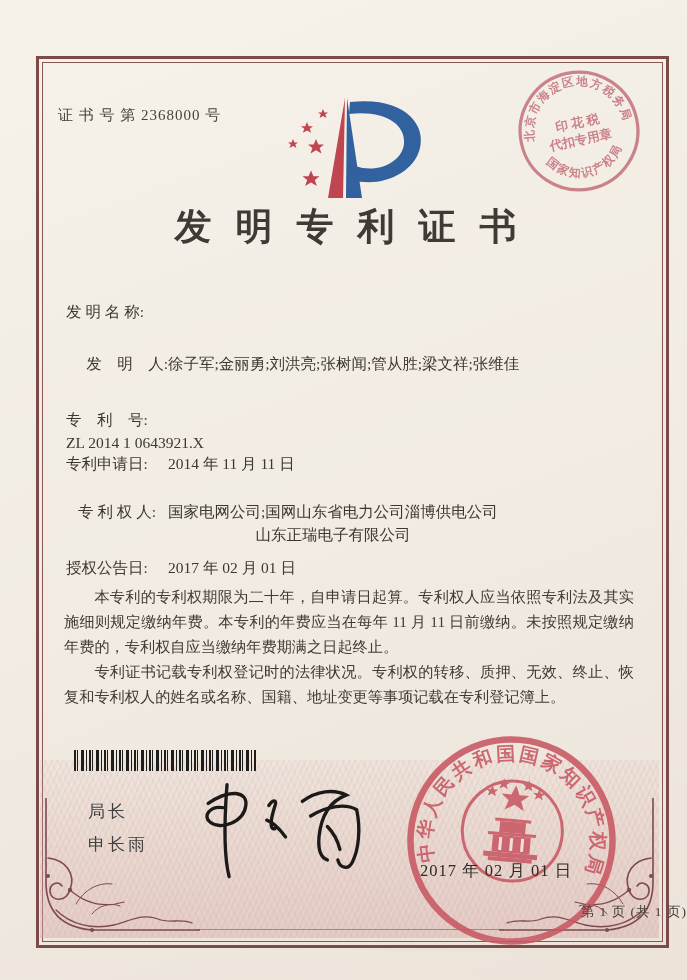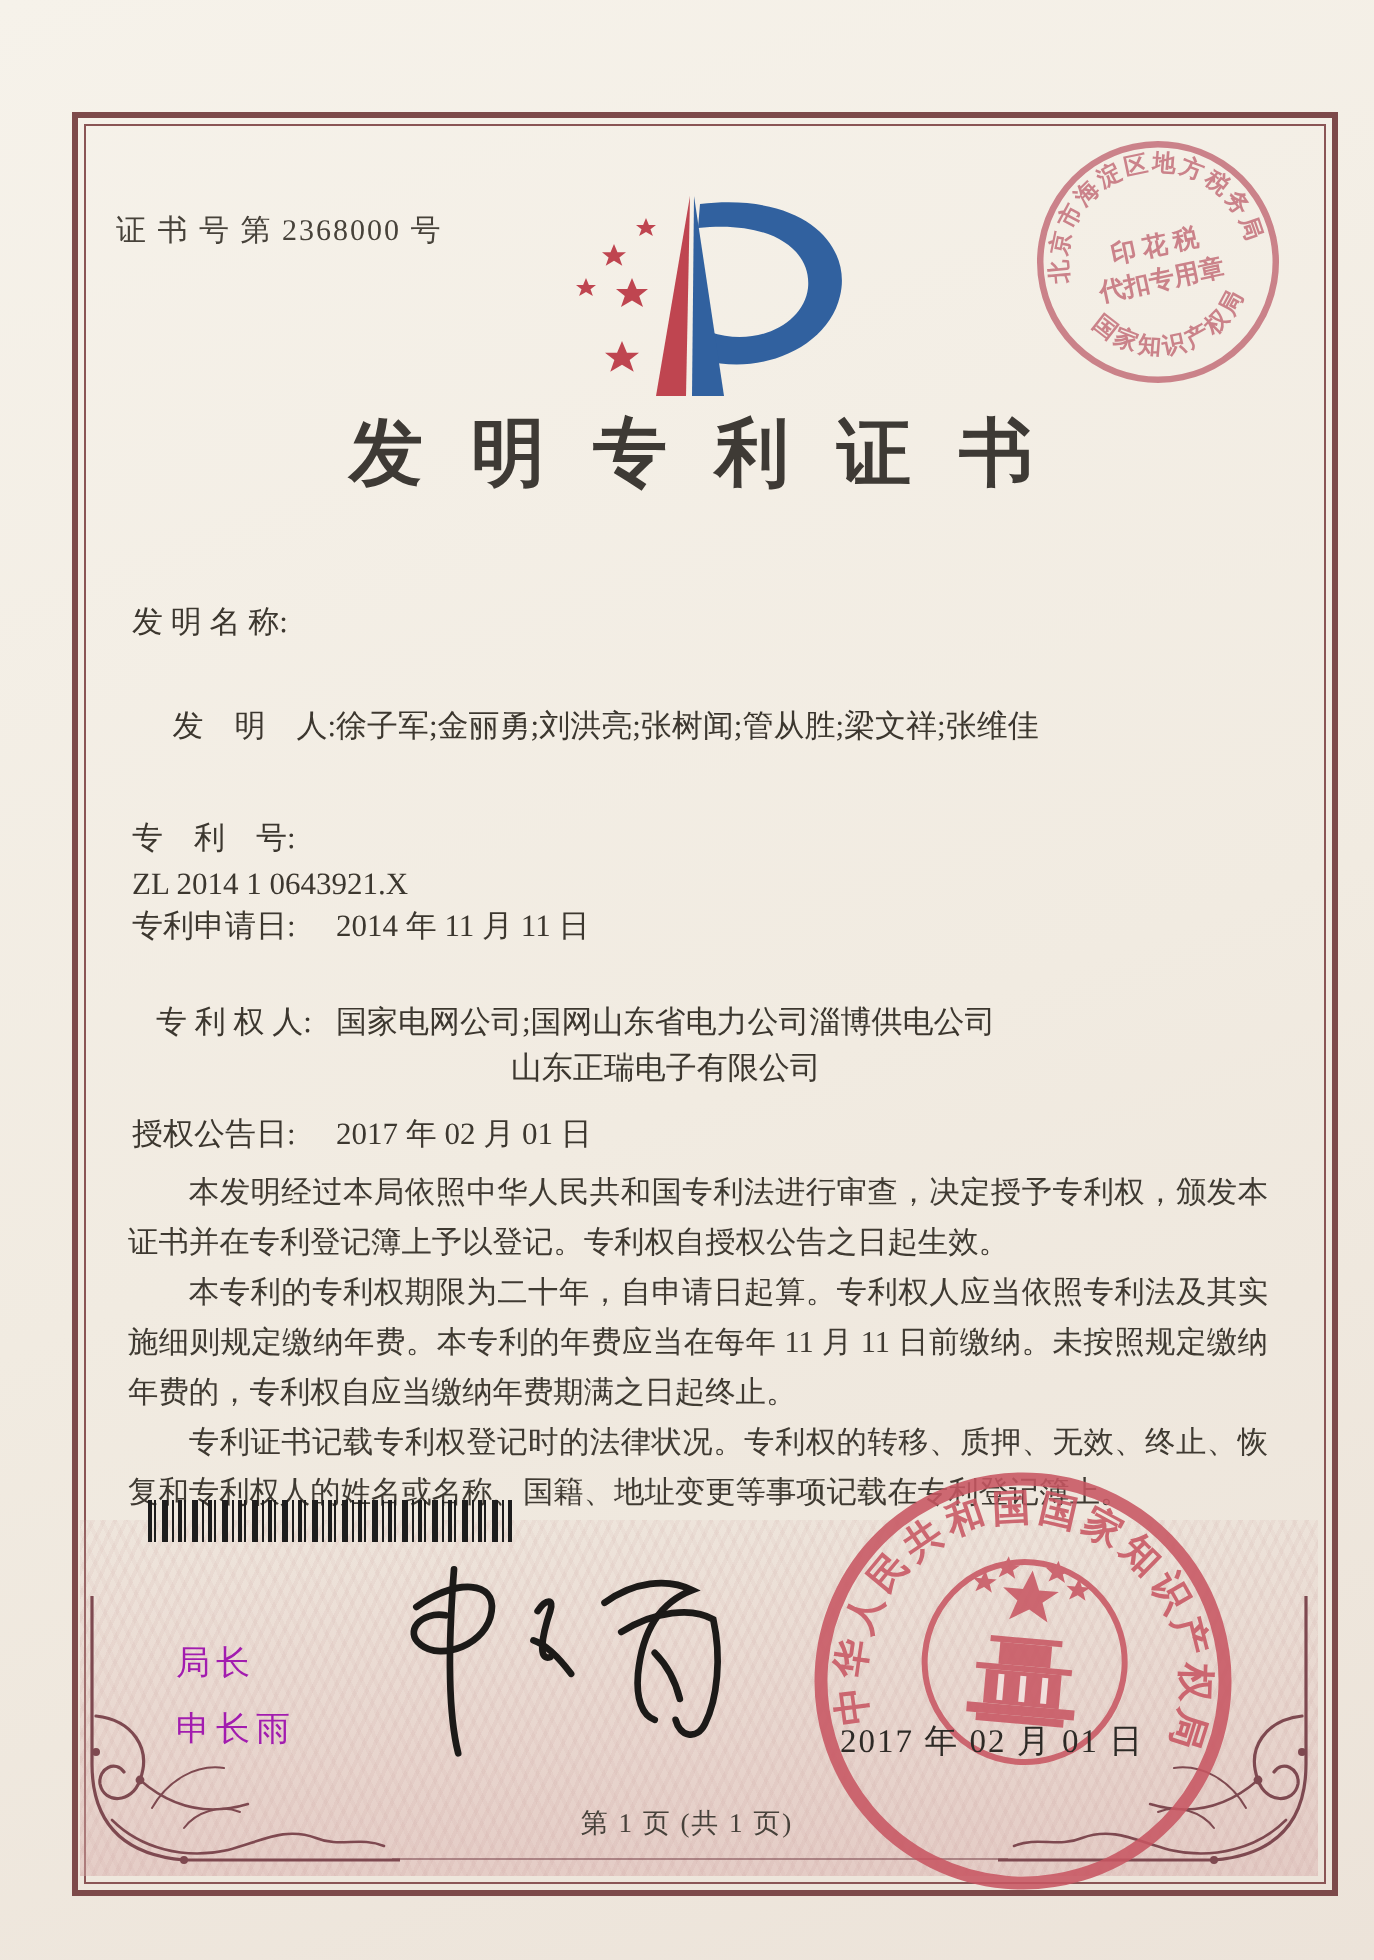--- a/index.html
+++ b/index.html
@@ -47,27 +47,27 @@
   .f-grant{top:556px;}
   .body-text{
     position:absolute;left:64px;top:584px;width:570px;z-index:3;
     font-size:15.2px;line-height:25px;color:#3f3a32;text-align:justify;
   }
   .body-text p{margin:0;text-indent:2em;}
   .barcode{
     position:absolute;left:74px;top:750px;width:183px;height:21px;z-index:4;
     background-image:repeating-linear-gradient(90deg,#1d1d1d 0 2px,transparent 2px 3px,#1d1d1d 3px 4px,transparent 4px 7px,#1d1d1d 7px 10px,transparent 10px 12px,#1d1d1d 12px 13px,transparent 13px 15px);
   }
-  .commissioner{position:absolute;left:88px;z-index:4;font-size:17px;color:#a21caf;letter-spacing:3px;margin-top:20px;}
+  .commissioner{position:absolute;left:88px;z-index:4;font-size:17px;color:#404040;letter-spacing:3px;}
   .c-title{top:800px;}
   .c-name{top:833px;}
   .signature{position:absolute;left:168px;top:770px;width:210px;height:115px;z-index:5;}
   .seal{position:absolute;left:404px;top:733px;width:215px;height:215px;z-index:4;transform:rotate(5deg);opacity:.87;}
   .seal-date{position:absolute;left:420px;top:860px;z-index:6;font-size:16.5px;color:#2d2a26;letter-spacing:1px;}
-  .footer{position:absolute;left:0;top:903px;width:100%;text-align:center;z-index:5;font-size:13.5px;color:#46413a;letter-spacing:1px;}
+  .footer{position:absolute;left:0;top:903px;width:100%;text-align:right;z-index:5;font-size:13.5px;color:#46413a;letter-spacing:1px;}
 </style>
 </head>
 <body>
 
 <div class="frame">
   <div class="frame-inner"></div>
 </div>
 
 <div class="band"></div>
 <div class="band-line"></div>
@@ -162,21 +162,20 @@
     <span>国家电网公司;国网山东省电力公司淄博供电公司</span><br>
     <span>山东正瑞电子有限公司</span>
   </span>
 </div>
 <div class="field f-grant">
   <span class="field-label">授权公告日:</span>
   <span class="field-value">2017 年 02 月 01 日</span>
 </div>
 
 <div class="body-text">
-  <p>本发明经过本局依照中华人民共和国专利法进行审查，决定授予专利权，颁发本证书并在专利登记簿上予以登记。专利权自授权公告之日起生效。</p>
   <p>本专利的专利权期限为二十年，自申请日起算。专利权人应当依照专利法及其实施细则规定缴纳年费。本专利的年费应当在每年 11 月 11 日前缴纳。未按照规定缴纳年费的，专利权自应当缴纳年费期满之日起终止。</p>
   <p>专利证书记载专利权登记时的法律状况。专利权的转移、质押、无效、终止、恢复和专利权人的姓名或名称、国籍、地址变更等事项记载在专利登记簿上。</p>
 </div>
 
 <div class="barcode"></div>
 
 <div class="commissioner c-title">局长</div>
 <div class="commissioner c-name">申长雨</div>
 
 <svg class="signature" viewBox="0 0 200 110">

